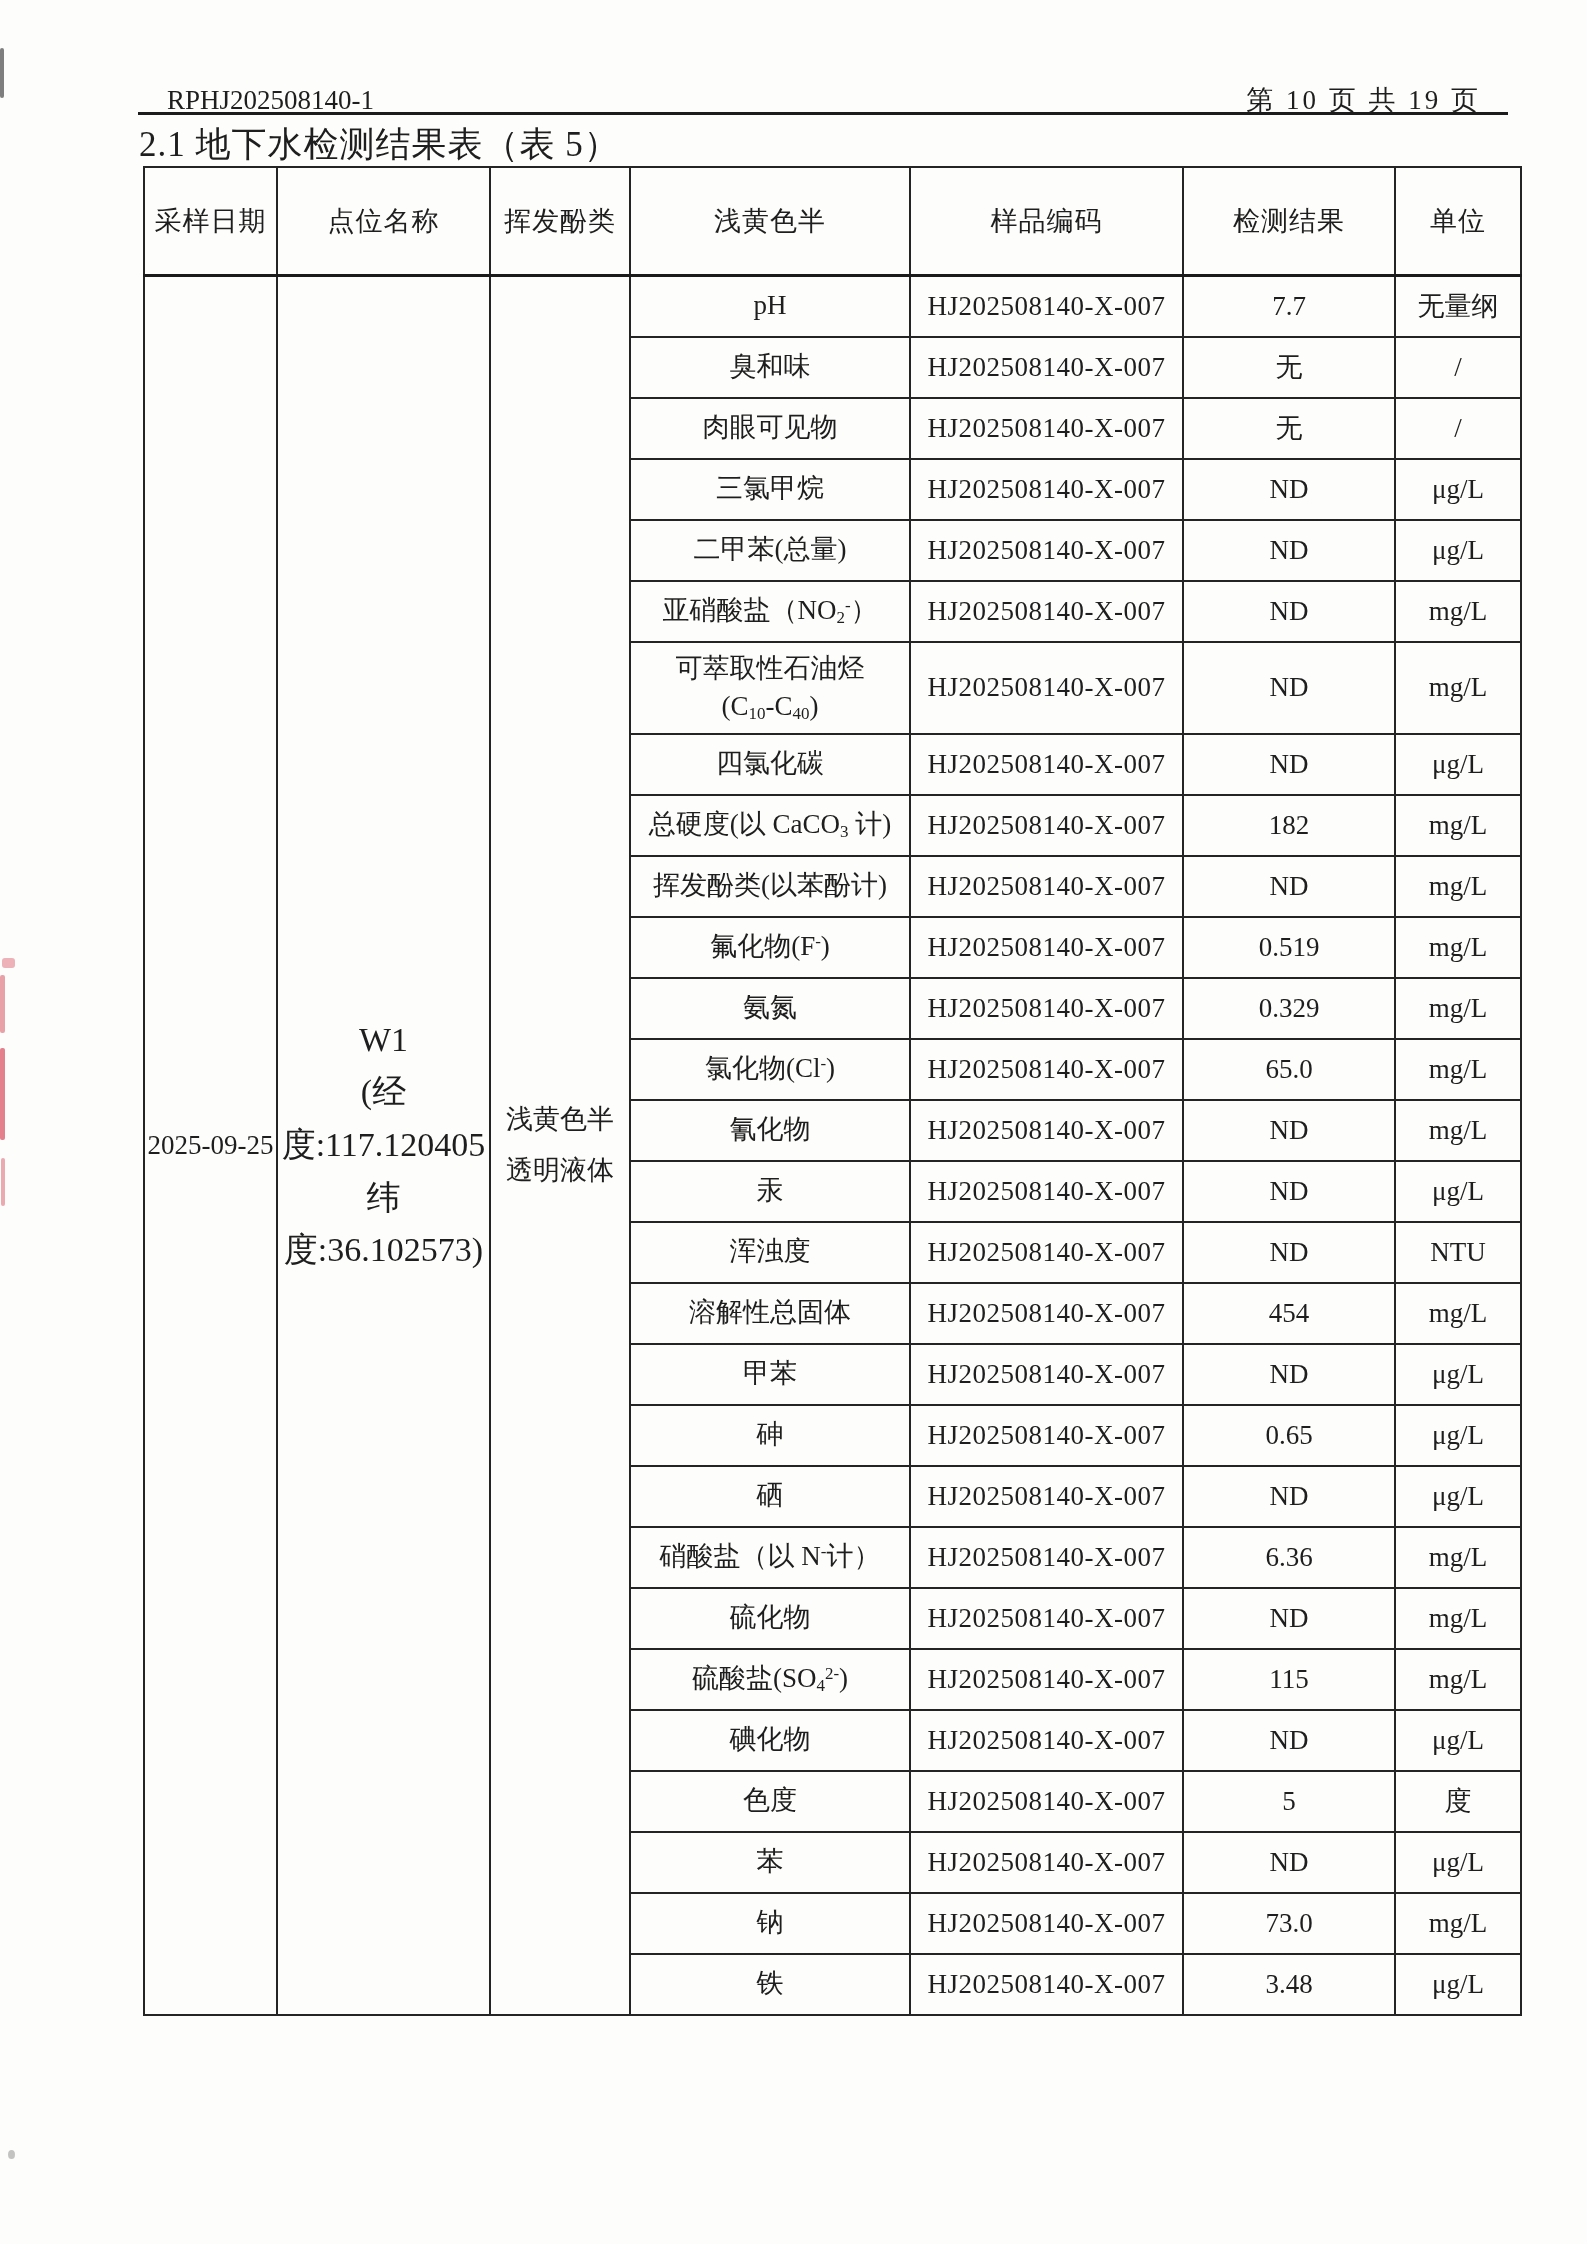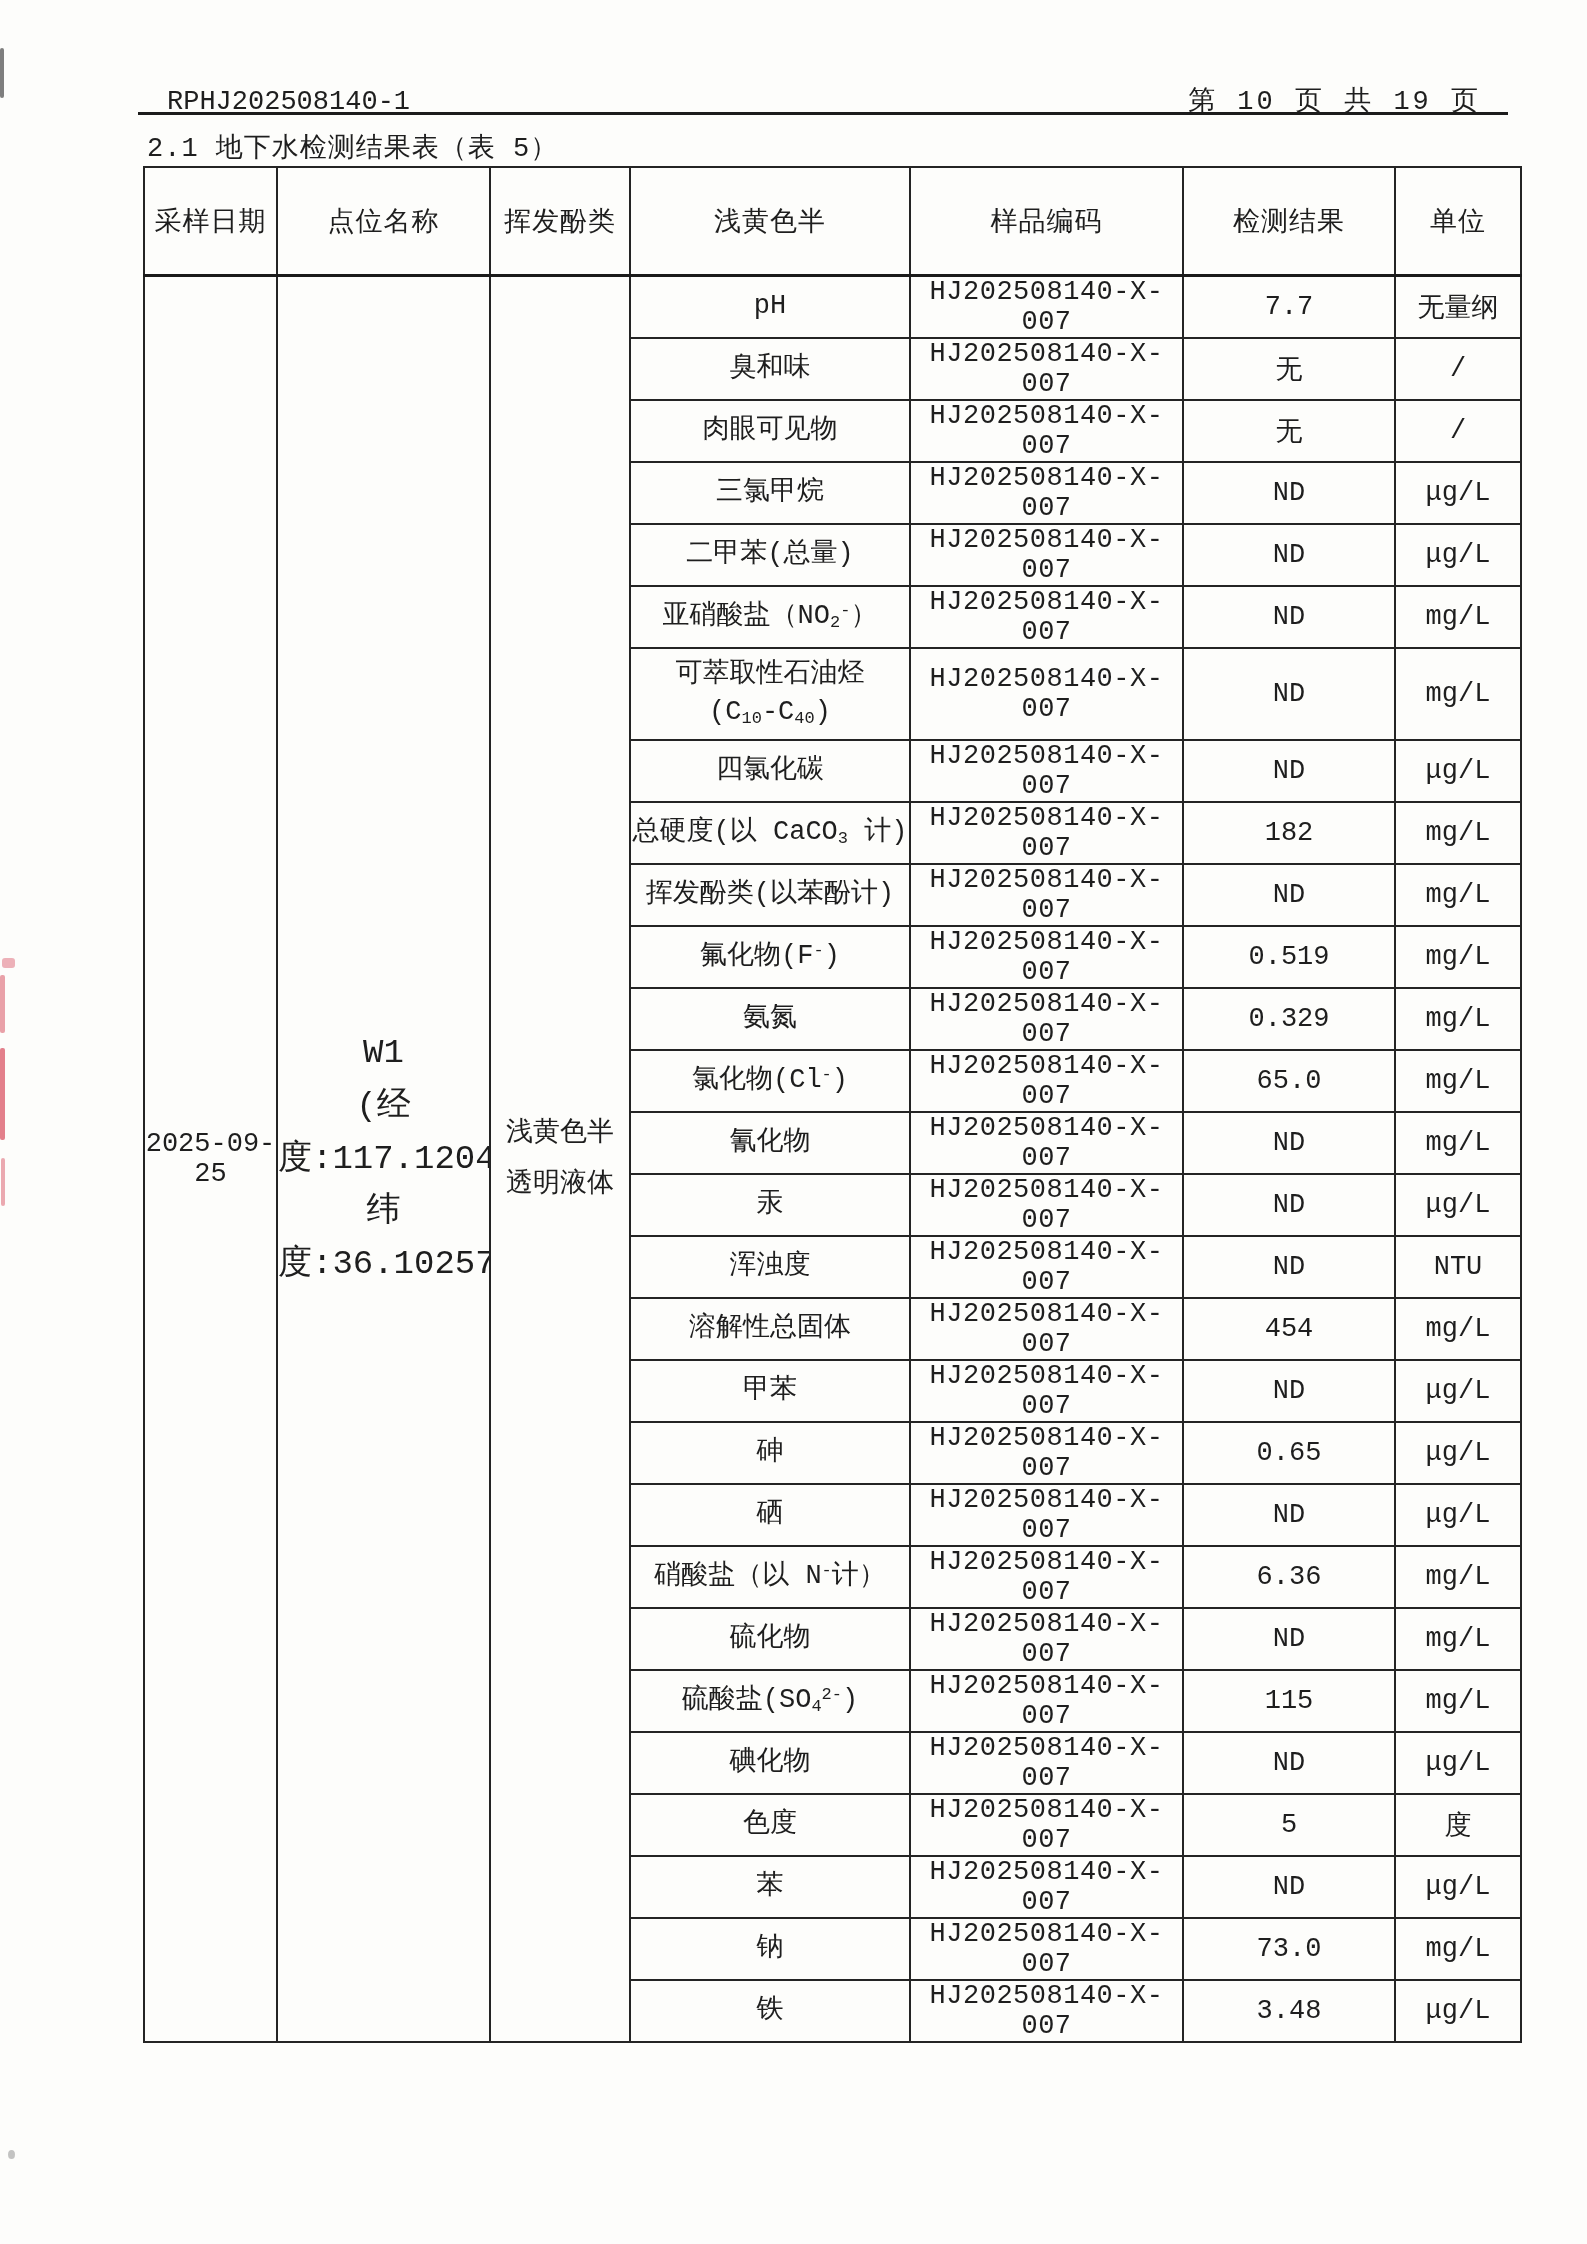--- a/index.html
+++ b/index.html
@@ -6,21 +6,21 @@
     margin: 0;
     padding: 0;
     background: #ffffff;
   }
   .page {
     position: relative;
     width: 1587px;
     height: 2244px;
     background: var(--paper, #fdfdfb);
     color: var(--ink, #1e1e1e);
-    font-family: Liberation Mono, monospace;
+    font-family: Liberation Serif, serif;
     overflow: hidden;
   }
 
   
   .doc-header {
     position: absolute;
     left: 167px;
     top: 82px;
     width: 1314px;
     display: flex;
@@ -34,22 +34,22 @@
     left: 138px;
     top: 112px;
     width: 1370px;
     height: 0;
     border-top: 3px solid #1c1c1c;
   }
   .section-title {
     position: absolute;
     left: 139px;
     top: 121px;
-    margin: 8px;
-    font-size: 27px;
+    margin: 0;
+    font-size: 35px;
     font-weight: normal;
     letter-spacing: 1px;
     white-space: nowrap;
   }
 
   
   .results-table {
     position: absolute;
     left: 143px;
     top: 166px;

